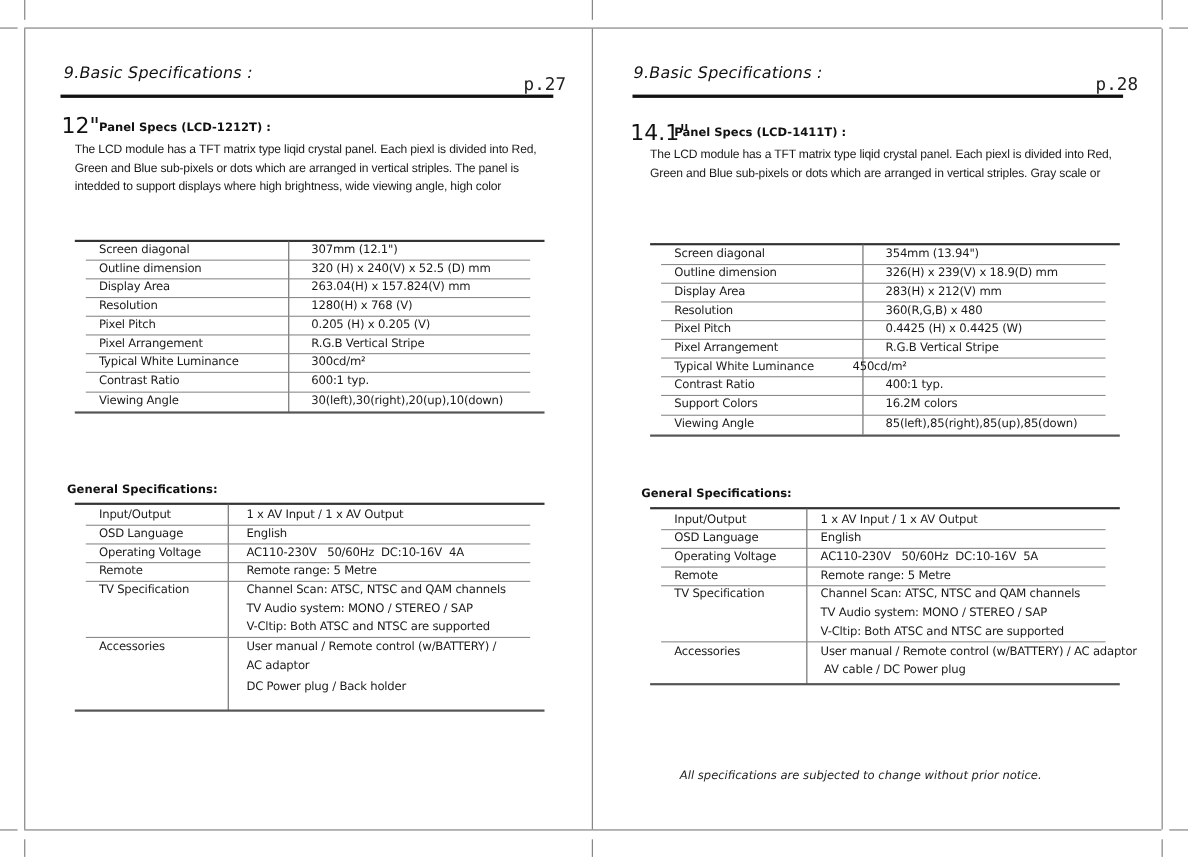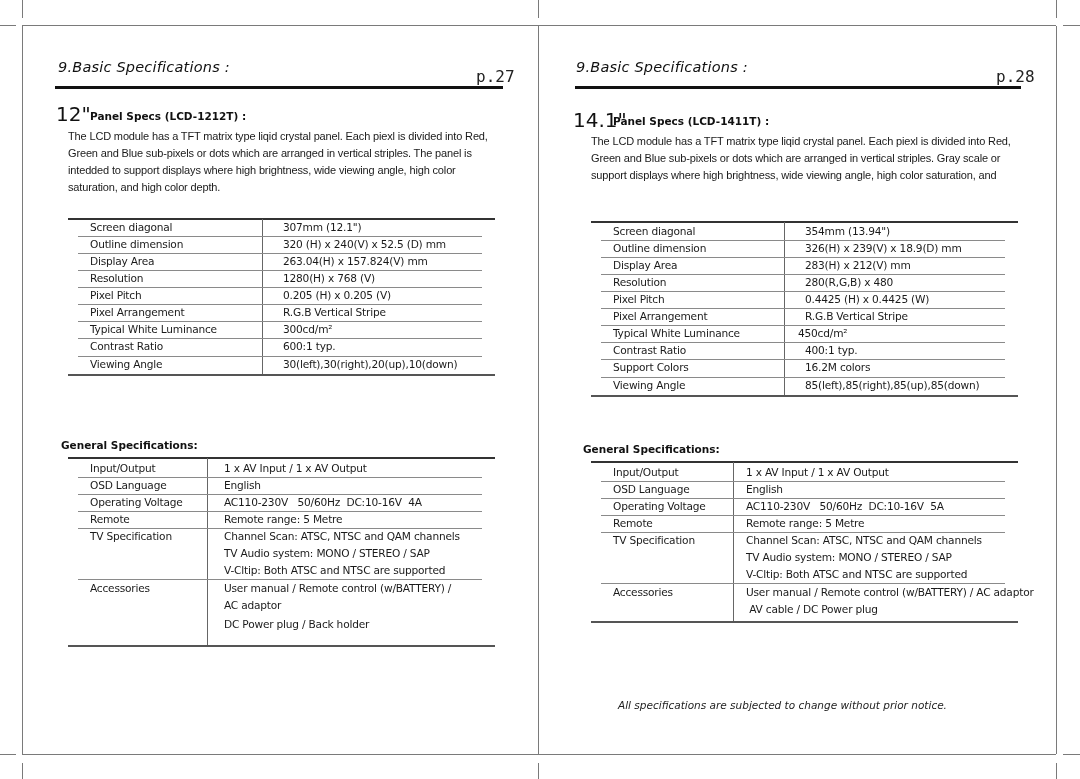--- a/index.html
+++ b/index.html
@@ -63,21 +63,20 @@
   <div class="page-no" style="left:476px; top:67px;">p.27</div>
   <div class="hdr-rule" style="left:55px; top:86px; width:448px;"></div>
 
   <div class="size-big" style="left:56px; top:102px;">12"</div>
   <div class="panel-title" style="left:90px; top:110px;">Panel Specs (LCD-1212T) :</div>
 
   <div class="para" style="left:68px; top:128px;">
     <p>The LCD module has a TFT matrix type liqid crystal panel. Each piexl is divided into Red,</p>
     <p>Green and Blue sub-pixels or dots which are arranged in vertical striples. The panel is</p>
     <p>intedded to support displays where high brightness, wide viewing angle, high color</p>
-    <p>saturation, and high color depth.</p>
   </div>
 
   <div class="tbl" style="left:0; top:0;">
     <div class="top-rule" style="left:68px; top:218px; width:427px;"></div>
     <div class="col-rule" style="left:262px; top:219px; height:156px;"></div>
     <div class="row-rule" style="left:78px; top:236px; width:404px;"></div>
     <div class="row-rule" style="left:78px; top:253px; width:404px;"></div>
     <div class="row-rule" style="left:78px; top:270px; width:404px;"></div>
     <div class="row-rule" style="left:78px; top:287px; width:404px;"></div>
     <div class="row-rule" style="left:78px; top:304px; width:404px;"></div>
@@ -141,21 +140,20 @@
   <div class="hdr-title" style="left:576px; top:59px;">9.Basic Specifications :</div>
   <div class="page-no" style="left:996px; top:67px;">p.28</div>
   <div class="hdr-rule" style="left:575px; top:86px; width:446px;"></div>
 
   <div class="size-big" style="left:573px; top:108px;">14.1"</div>
   <div class="panel-title" style="left:613px; top:115px;">Panel Specs (LCD-1411T) :</div>
 
   <div class="para" style="left:591px; top:133px;">
     <p>The LCD module has a TFT matrix type liqid crystal panel. Each piexl is divided into Red,</p>
     <p>Green and Blue sub-pixels or dots which are arranged in vertical striples. Gray scale or</p>
-    <p>support displays where high brightness, wide viewing angle, high color saturation, and</p>
   </div>
 
   <div class="tbl" style="left:0; top:0;">
     <div class="top-rule" style="left:591px; top:221px; width:427px;"></div>
     <div class="col-rule" style="left:784px; top:222px; height:173px;"></div>
     <div class="row-rule" style="left:601px; top:240px; width:404px;"></div>
     <div class="row-rule" style="left:601px; top:257px; width:404px;"></div>
     <div class="row-rule" style="left:601px; top:274px; width:404px;"></div>
     <div class="row-rule" style="left:601px; top:291px; width:404px;"></div>
     <div class="row-rule" style="left:601px; top:308px; width:404px;"></div>
@@ -165,27 +163,27 @@
     <div class="row-rule" style="left:601px; top:377px; width:404px;"></div>
     <div class="bot-rule" style="left:591px; top:395px; width:427px;"></div>
 
     <div class="cell" style="left:613px; top:223px;">Screen diagonal</div>
     <div class="cell" style="left:805px; top:223px;">354mm (13.94")</div>
     <div class="cell" style="left:613px; top:240px;">Outline dimension</div>
     <div class="cell" style="left:805px; top:240px;">326(H) x 239(V) x 18.9(D) mm</div>
     <div class="cell" style="left:613px; top:257px;">Display Area</div>
     <div class="cell" style="left:805px; top:257px;">283(H) x 212(V) mm</div>
     <div class="cell" style="left:613px; top:274px;">Resolution</div>
-    <div class="cell" style="left:805px; top:274px;">280(R,G,B) x 480</div>
+    <div class="cell" style="left:805px; top:274px;">360(R,G,B) x 480</div>
     <div class="cell" style="left:613px; top:291px;">Pixel Pitch</div>
     <div class="cell" style="left:805px; top:291px;">0.4425 (H) x 0.4425 (W)</div>
     <div class="cell" style="left:613px; top:308px;">Pixel Arrangement</div>
     <div class="cell" style="left:805px; top:308px;">R.G.B Vertical Stripe</div>
     <div class="cell" style="left:613px; top:325px;">Typical White Luminance</div>
-    <div class="cell" style="left:798px; top:325px;">450cd/m²</div>
+    <div class="cell" style="left:775px; top:325px;">450cd/m²</div>
     <div class="cell" style="left:613px; top:342px;">Contrast Ratio</div>
     <div class="cell" style="left:805px; top:342px;">400:1 typ.</div>
     <div class="cell" style="left:613px; top:359px;">Support Colors</div>
     <div class="cell" style="left:805px; top:359px;">16.2M colors</div>
     <div class="cell" style="left:613px; top:377px;">Viewing Angle</div>
     <div class="cell" style="left:805px; top:377px;">85(left),85(right),85(up),85(down)</div>
   </div>
 
   <div class="section-title" style="left:583px; top:443px;">General Specifications:</div>
 

